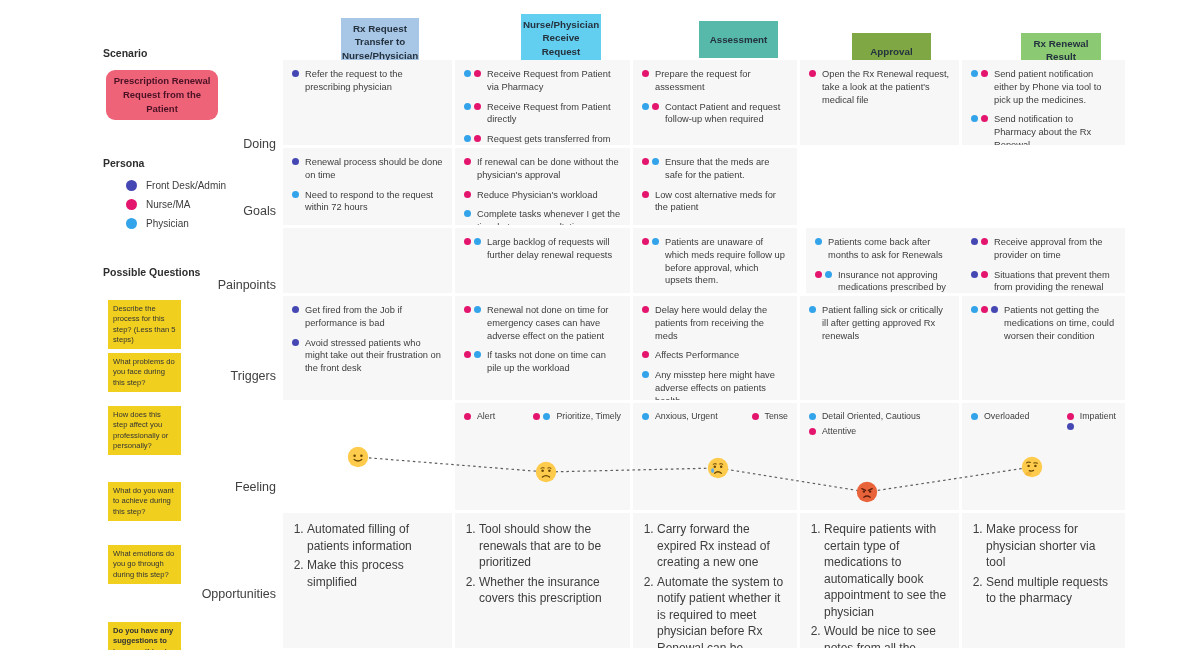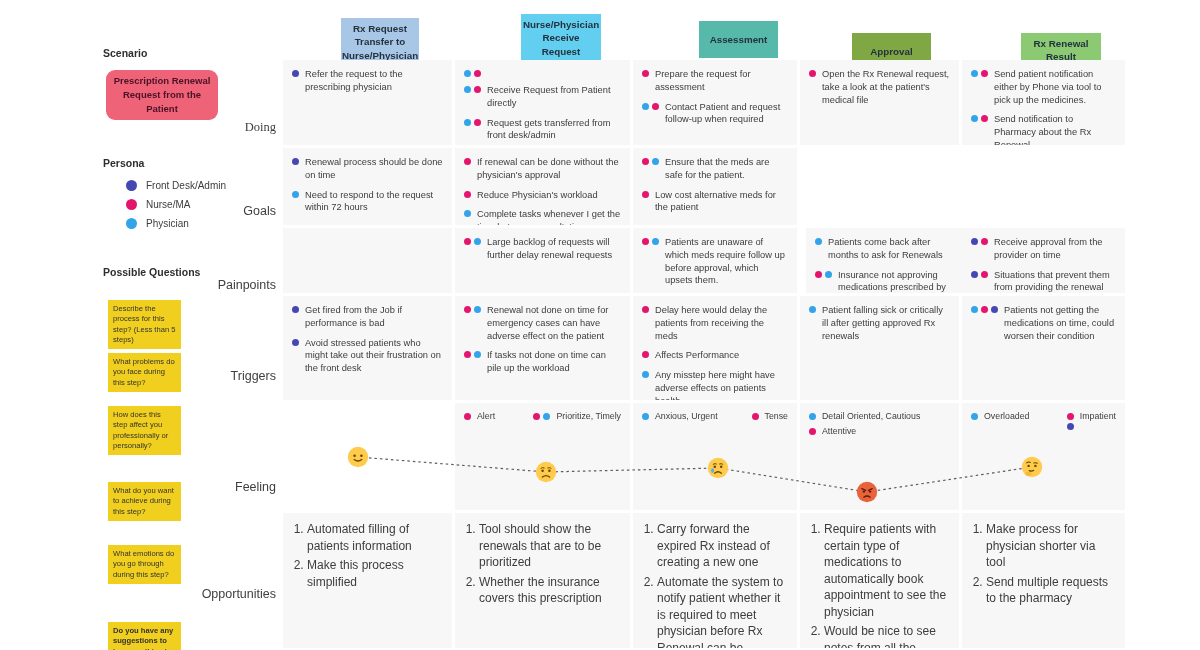--- a/index.html
+++ b/index.html
@@ -63,21 +63,21 @@
   <div class="abs heading" style="left:103px;top:266px;">Possible Questions</div>
   <div id="questions">
       <div class="abs qnote" style="top: 300px; min-height: 36px;">Describe the process for this step? (Less than 5 steps)</div>
       <div class="abs qnote" style="top: 353px; min-height: 38px;">What problems do you face during this step?</div>
       <div class="abs qnote" style="top: 406px; min-height: 42px;">How does this step affect you professionally or personally?</div>
       <div class="abs qnote" style="top: 482px; min-height: 38px;">What do you want to achieve during this step?</div>
       <div class="abs qnote" style="top: 545px; min-height: 38px;">What emotions do you go through during this step?</div>
       <div class="abs qnote" style="top: 622px; min-height: 40px; font-weight: bold;">Do you have any suggestions to improve this step</div>
     </div>
 
-  <div class="abs rowlabel" style="left:116px;top:120px;font-family:Liberation Serif, serif;">Doing</div>
+  <div class="abs rowlabel" style="left:116px;top:137px;">Doing</div>
   <div class="abs rowlabel" style="left:116px;top:204px;">Goals</div>
   <div class="abs rowlabel" style="left:116px;top:278px;">Painpoints</div>
   <div class="abs rowlabel" style="left:116px;top:369px;">Triggers</div>
   <div class="abs rowlabel" style="left:116px;top:480px;">Feeling</div>
   <div class="abs rowlabel" style="left:116px;top:587px;">Opportunities</div>
 
   <div id="stages">
       <div class="abs stage" style="left: 341px; top: 18px; width: 78px; height: 48px; background: rgb(168, 198, 230);">Rx Request Transfer to Nurse/Physician</div>
       <div class="abs stage" style="left: 521px; top: 14px; width: 80px; height: 48px; background: rgb(99, 207, 240);">Nurse/Physician Receive Request</div>
       <div class="abs stage" style="left: 699px; top: 21px; width: 79px; height: 37px; background: rgb(87, 185, 169);">Assessment</div>
@@ -93,20 +93,21 @@
           </span>
           <span class="txt">Refer the request to the prescribing physician</span>
         </div>
       </div>
       <div class="cell" style="left: 172px; top: 0px; width: 175px; height: 85px;">
         <div class="item">
           <span class="dots">
             <span class="dot" style="background:#33a3ea"></span>
             <span class="dot" style="background:#e4156d"></span>
           </span>
+          <span class="txt">Receive Request from Patient via Pharmacy</span>
         </div>
         <div class="item">
           <span class="dots">
             <span class="dot" style="background:#33a3ea"></span>
             <span class="dot" style="background:#e4156d"></span>
           </span>
           <span class="txt">Receive Request from Patient directly</span>
         </div>
         <div class="item">
           <span class="dots">

